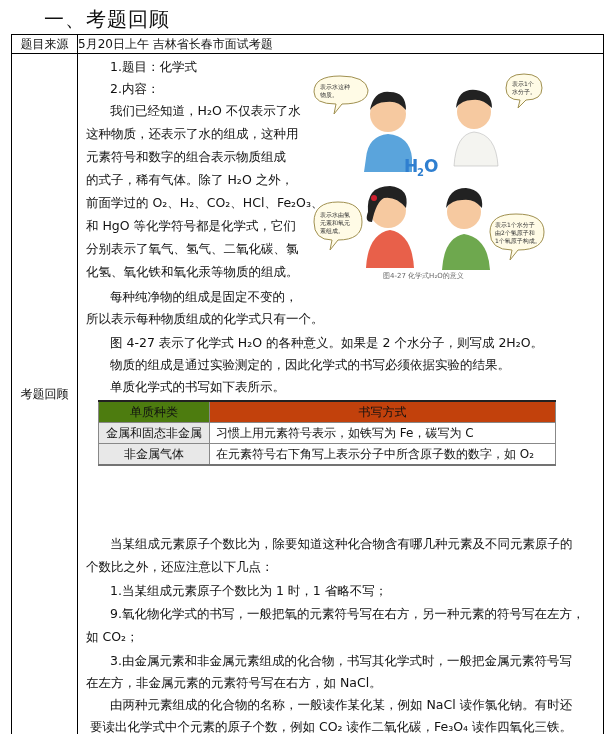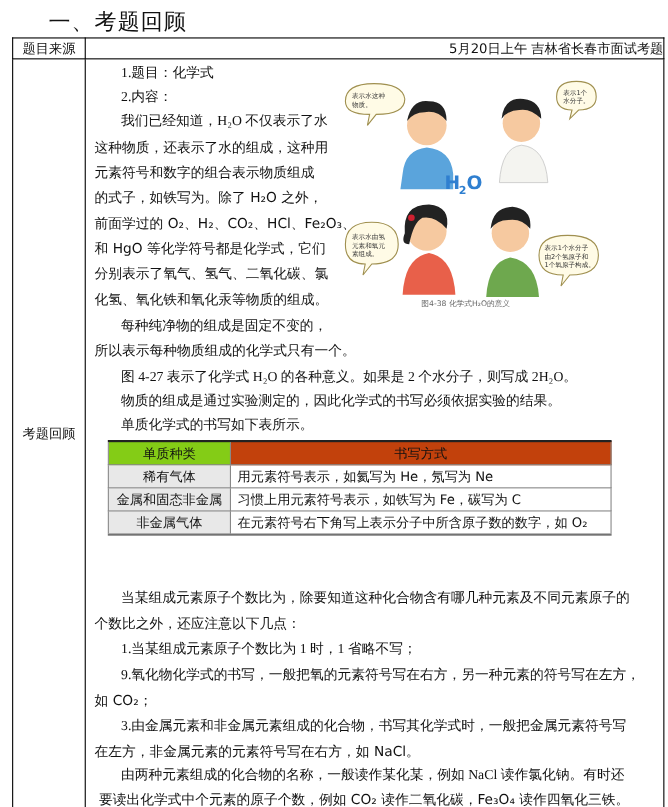--- a/index.html
+++ b/index.html
@@ -2,24 +2,24 @@
 <html><head>
 <meta charset="utf-8">
 <style>
   html, body { margin:0; padding:0; background:#ffffff; }
   body { width:607px; height:734px; overflow:hidden; position:relative;
          font-family:"DejaVu Sans","Liberation Sans",sans-serif; color:#111; }
   .section-title { position:absolute; left:44px; top:6px; font-size:20px; letter-spacing:1px; }
   table.outer { position:absolute; left:11px; top:34px; width:593px; border-collapse:collapse; }
   table.outer td { border:1px solid #000; vertical-align:middle; padding:0; }
   td.lbl { width:65px; text-align:center; font-size:12px; }
-  td.src { text-align:right; font-size:12px; height:18px; }
+  td.src { text-align:left; font-size:12px; height:18px; }
   .content { position:relative; height:680px; overflow:hidden; font-size:12.5px; }
   .p { position:absolute; left:8px; white-space:nowrap; line-height:21px; }
-  .ind { padding-left:24px;font-family:Liberation Serif, serif; }
+  .ind { padding-left:24px; }
   .illus { position:absolute; left:228px; top:8px; width:245px; height:232px; }
   .caption { position:absolute; left:305px; top:217px; font-size:7px; color:#666; }
   table.inner { position:absolute; left:20px; top:346px; width:458px; border-collapse:collapse; font-size:12px; }
   table.inner td { border:1px solid #888; height:20px; padding:0 6px; }
   table.inner tr.head td { background:#c2410c; text-align:center; border-top:2px solid #222; }
   table.inner td.c1 { background:#e8e8e8; text-align:center; width:98px; white-space:nowrap; }
   table.inner tr:last-child td { border-bottom:2px solid #737373; }
 </style>
 </head>
 <body>
@@ -35,21 +35,21 @@
   <tr>
     <td class="lbl">考题回顾</td>
     <td>
       <div class="content">
         <div class="p ind" style="top:2px">1.题目：化学式</div>
         <div class="p ind" style="top:24px">2.内容：</div>
 
         <div class="p ind" style="top:46px">我们已经知道，H₂O 不仅表示了水</div>
         <div class="p" style="top:69px">这种物质，还表示了水的组成，这种用</div>
         <div class="p" style="top:92px">元素符号和数字的组合表示物质组成</div>
-        <div class="p" style="top:115px">的式子，如铁写为。除了 H₂O 之外，</div>
+        <div class="p" style="top:115px">的式子，稀有气体。除了 H₂O 之外，</div>
         <div class="p" style="top:138px">前面学过的 O₂、H₂、CO₂、HCl、Fe₂O₃、</div>
         <div class="p" style="top:161px">和 HgO 等化学符号都是化学式，它们</div>
         <div class="p" style="top:184px">分别表示了氧气、氢气、二氧化碳、氯</div>
         <div class="p" style="top:207px">化氢、氧化铁和氧化汞等物质的组成。</div>
         <div class="p ind" style="top:232px">每种纯净物的组成是固定不变的，</div>
         <div class="p" style="top:254px">所以表示每种物质组成的化学式只有一个。</div>
 
         <div class="illus">
           <svg width="245" height="232" viewBox="0 0 245 232">
 
@@ -82,35 +82,31 @@
 
             <path d="M184 170 Q184 152 210 152 Q238 152 238 170 Q238 188 212 188 L204 198 L206 188 Q184 188 184 170Z" fill="#fffbe6" stroke="#a09050" stroke-width="1"></path>
             <text x="189" y="165" font-size="6" fill="#333">表示1个水分子</text>
             <text x="189" y="173" font-size="6" fill="#333">由2个氢原子和</text>
             <text x="189" y="181" font-size="6" fill="#333">1个氧原子构成。</text>
             <circle cx="158" cy="150" r="17" fill="#f6c9a0"></circle>
             <path d="M140 146 Q142 126 160 126 Q178 128 176 146 Q168 136 156 138 Q146 138 140 146Z" fill="#222"></path>
             <path d="M136 208 Q138 176 158 172 Q182 176 184 208Z" fill="#6ea84e"></path>
           </svg>
         </div>
-        <div class="caption">图4-38  化学式H₂O的意义</div>
+        <div class="caption">图4-27  化学式H₂O的意义</div>
 
         <div class="p ind" style="top:278px">图 4-27 表示了化学式 H₂O 的各种意义。如果是 2 个水分子，则写成 2H₂O。</div>
         <div class="p ind" style="top:300px">物质的组成是通过实验测定的，因此化学式的书写必须依据实验的结果。</div>
         <div class="p ind" style="top:322px">单质化学式的书写如下表所示。</div>
 
         <table class="inner">
           <tbody>
                 <tr class="head">
-            <td class="c1" style="background:#84cc16">单质种类</td>
+            <td class="c1" style="background:#4d7c0f">单质种类</td>
             <td>书写方式</td>
-          </tr>
-          <tr>
-            <td class="c1">稀有气体</td>
-            <td>用元素符号表示，如氦写为 He，氖写为 Ne</td>
           </tr>
           <tr>
             <td class="c1">金属和固态非金属</td>
             <td>习惯上用元素符号表示，如铁写为 Fe，碳写为 C</td>
           </tr>
           <tr>
             <td class="c1">非金属气体</td>
             <td>在元素符号右下角写上表示分子中所含原子数的数字，如 O₂</td>
           </tr>
         </tbody>

